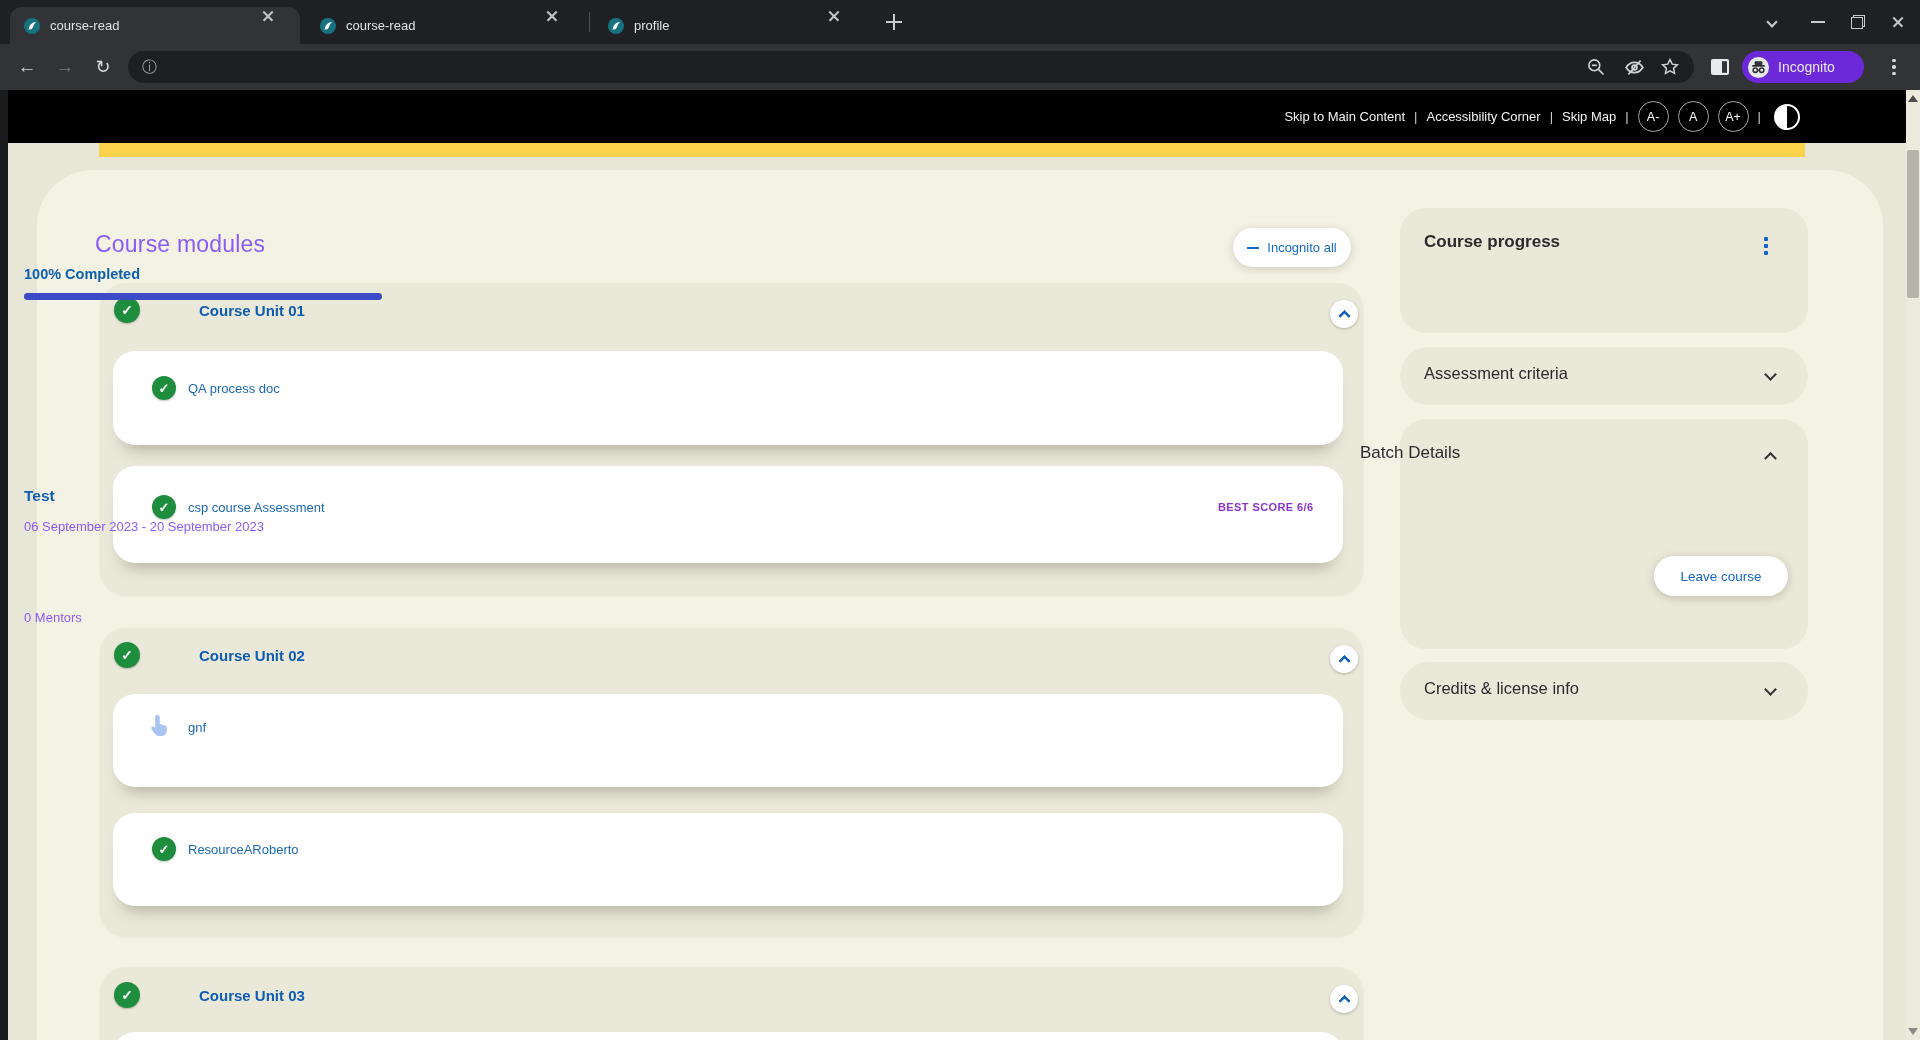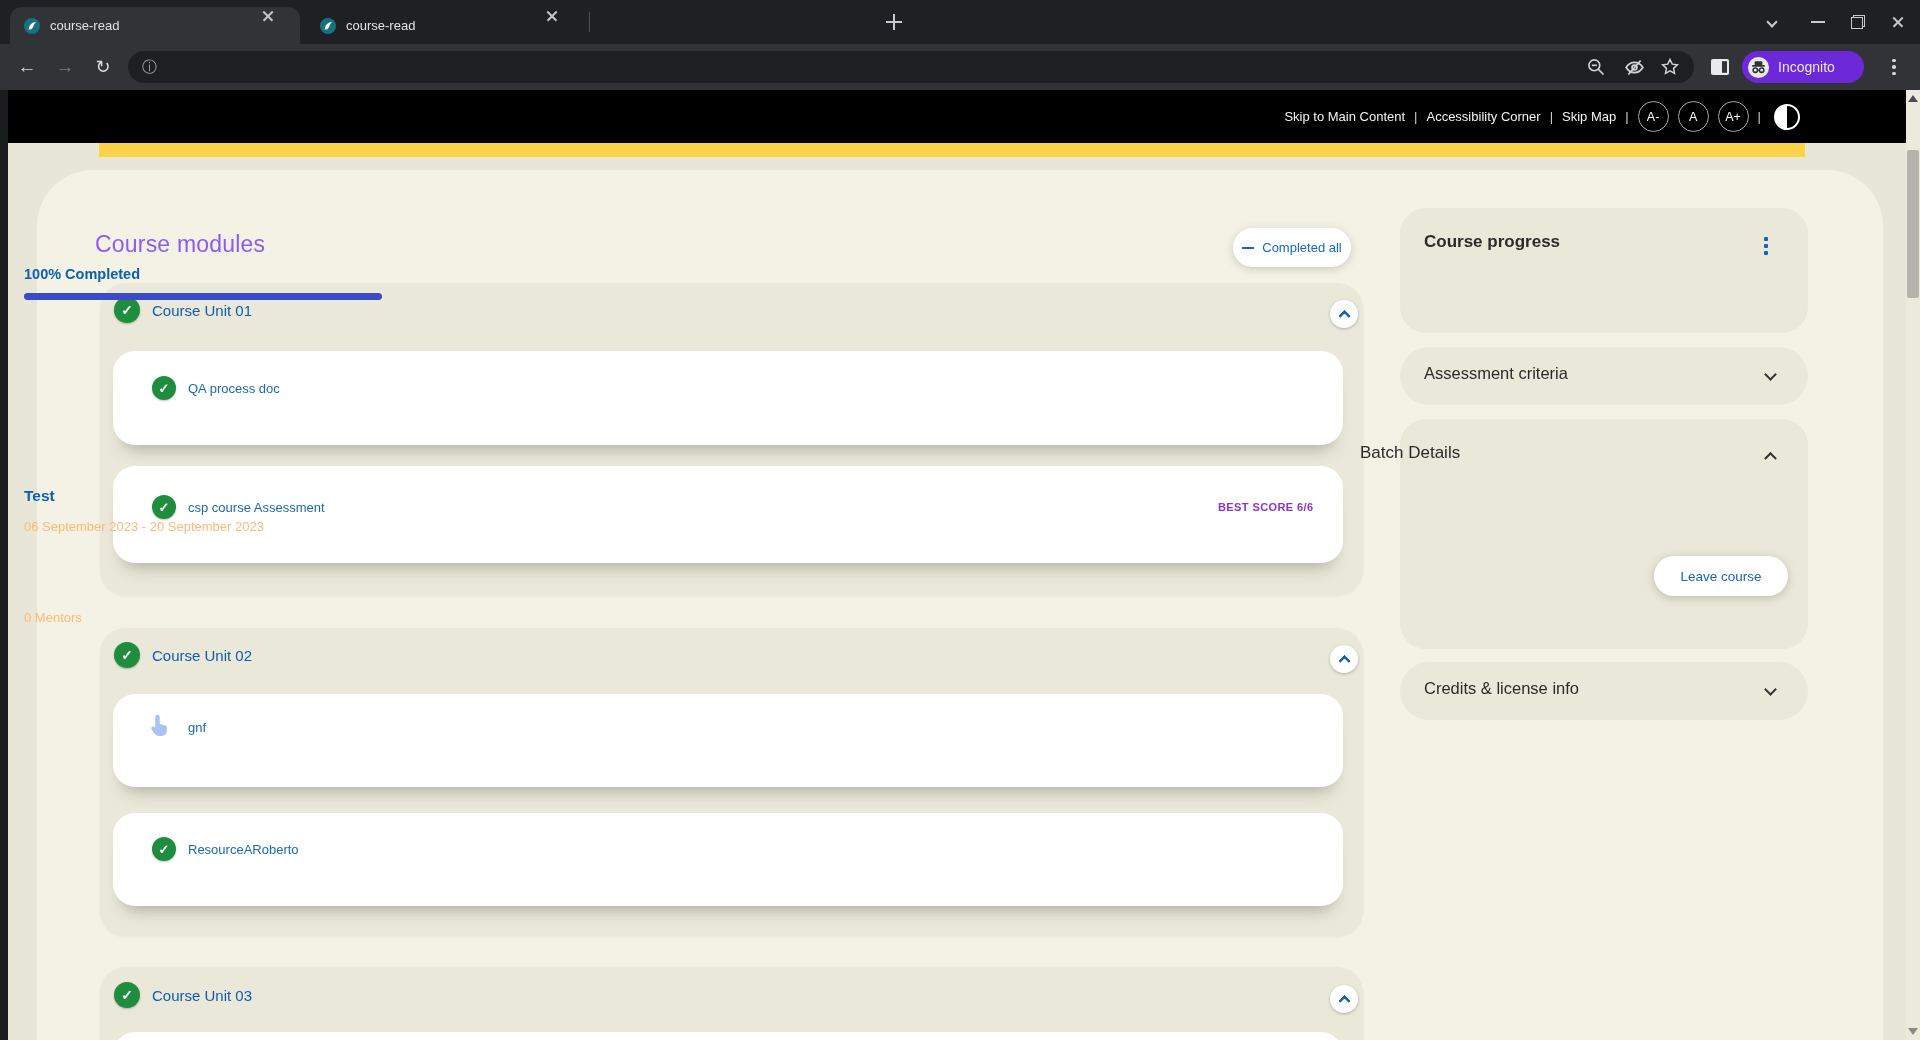--- a/index.html
+++ b/index.html
@@ -57,42 +57,42 @@
 
   .h1 { position:absolute; left:95px; top:231px; font-size:23px; color:#8b5cf6; font-weight:500; letter-spacing:.2px; }
   .collapse-btn { position:absolute; left:1233px; top:228px; width:118px; height:39px; background:#fff; border-radius:20px; box-shadow:0 2px 8px rgba(90,90,70,.25); display:flex; align-items:center; justify-content:center; gap:8px; }
   .collapse-btn .minus { width:12px; height:2px; background:#1568c9; }
   .collapse-btn .lbl { font-size:13px; color:#1568c9; }
 
   .unitcard { position:absolute; background:#eae8d9; border-radius:26px; box-shadow:0 1px 3px rgba(0,0,0,.06); }
   .gcheck { position:absolute; border-radius:50%; background:#1e8e3e; color:#fff; display:flex; align-items:center; justify-content:center; font-weight:bold; box-shadow:0 1px 2px rgba(0,0,0,.25); }
   .gcheck.lg { width:26px; height:26px; font-size:14px; }
   .gcheck.sm { width:24px; height:24px; font-size:13px; }
-  .unit-title { position:absolute; font-size:15px; font-weight:normal; color:#0f5cb3; }
+  .unit-title { position:absolute; font-size:15px; font-weight:bold; color:#0f5cb3;margin-left:47px; }
   .chevbtn { position:absolute; width:28px; height:28px; border-radius:50%; background:#fff; box-shadow:0 1px 3px rgba(0,0,0,.25); display:flex; align-items:center; justify-content:center; }
   .chevbtn .bchev { display:inline-block; width:9px; height:9px; border-style:solid; border-color:#1565c0; border-width:3px 3px 0 0; border-radius:1px; transform:rotate(-45deg) translate(-1px,1px); }
   .whitecard { position:absolute; background:#fff; border-radius:22px; box-shadow:0 14px 16px -10px rgba(70,70,50,.35); }
   .itemlink { position:absolute; font-size:13px; color:#1a68b5; }
   .bestscore { position:absolute; font-size:11px; font-weight:bold; color:#8c35cc; letter-spacing:.4px; }
   .handicon { position:absolute; }
 
   
   .sidecard { position:absolute; left:1400px; width:408px; background:#eae8d9; border-radius:26px; }
   .side-title { position:absolute; left:24px; font-size:17px; color:#2b2b2b; }
   .side-title.bold { font-weight:600; }
   .bluekebab { position:absolute; display:flex; flex-direction:column; gap:3px; }
   .bluekebab i { width:4px; height:4px; background:#1565c0; border-radius:1px; }
   .pct { position:absolute; left:24px; font-size:14.5px; font-weight:bold; color:#0d60ad; }
   .ptrack { position:absolute; left:24px; width:358px; height:7px; border-radius:3px; background:#d8d6c8; overflow:hidden; }
   .pfill { height:100%; background:#3b4bc8; border-radius:3px; }
   .darkchev { position:absolute; display:inline-block; width:9px; height:9px; border-style:solid; border-color:#333; border-width:2px 2px 0 0; }
   .darkchev.down { transform:rotate(135deg); }
   .darkchev.up { transform:rotate(-45deg) translate(-2px,2px); }
   .batch-name { position:absolute; left:24px; font-size:15.5px; font-weight:bold; color:#0d60ad; }
-  .batch-dates, .batch-mentors { position:absolute; left:24px; font-size:13px; color:#fdba74; }
+  .batch-dates, .batch-mentors { position:absolute; left:24px; font-size:13px; color:#8b5cf6; }
   .leavebtn { position:absolute; left:1654px; top:556px; width:134px; height:40px; background:#fff; border-radius:20px; box-shadow:0 2px 8px rgba(90,90,70,.3); display:flex; align-items:center; justify-content:center; font-size:13.5px; color:#1565c0; }
 
   
   .scrollbar { position:absolute; left:1906px; top:90px; width:14px; height:950px; background:#eceadd; z-index:50; }
   .sb-arrow { position:absolute; left:2px; width:0; height:0; border-left:5px solid transparent; border-right:5px solid transparent; }
   .sb-arrow.up { top:5px; border-bottom:7px solid #4c4c4c; }
   .sb-arrow.down { bottom:5px; border-top:7px solid #8b8b85; }
   .sb-thumb { position:absolute; left:1px; top:60px; width:12px; height:148px; background:#b5b4aa; border-radius:2px; }
 </style>
 </head>
@@ -111,20 +111,28 @@
     </div>
     <div class="tab" style="left:306px; width:279px;">
       <svg class="fav" viewBox="0 0 16 16">
           <circle cx="8" cy="8" r="8" fill="#17727f"></circle>
           <path d="M4.6 11.6C5 7.4 7.4 4.4 12 3.9c-1.8 1.5-2.2 3.4-3 5.1-.7 1.7-1.9 2.7-4.4 2.6z" fill="#fff"></path>
         </svg>
       <span class="tab-title">course-read</span>
       <span class="tab-close" style="left:246px;"><span class="xicon"></span></span>
     </div>
     <span class="tab-sep" style="left:589px;"></span>
+    <div class="tab" style="left:594px; width:272px;">
+      <svg class="fav" viewBox="0 0 16 16">
+          <circle cx="8" cy="8" r="8" fill="#17727f"></circle>
+          <path d="M4.6 11.6C5 7.4 7.4 4.4 12 3.9c-1.8 1.5-2.2 3.4-3 5.1-.7 1.7-1.9 2.7-4.4 2.6z" fill="#fff"></path>
+        </svg>
+      <span class="tab-title">profile</span>
+      <span class="tab-close" style="left:240px;"><span class="xicon"></span></span>
+    </div>
     <div class="newtab plus"></div>
     <div class="winctl" style="left:1760px;">
         <span class="chev down" style="width:8px;height:8px;"></span>
       </div>
     <div class="winctl" style="left:1806px;">
         <span class="minbar"></span>
       </div>
     <div class="winctl" style="left:1846px;">
         <span class="restore"></span>
       </div>
@@ -198,21 +206,21 @@
     <span class="pipe">|</span>
     <span class="contrast"></span>
   </div>
 
   <div class="yellowbar"></div>
   <div class="container"></div>
 
   <div class="h1">Course modules</div>
   <div class="collapse-btn">
     <span class="minus"></span>
-    <span class="lbl">Completed all</span>
+    <span class="lbl">Incognito all</span>
   </div>
 
   <div class="unitcard" style="left:100px; top:283px; width:1263px; height:312px;"></div>
   <div class="gcheck lg" style="left:114px; top:297px;">✓</div>
   <div class="unit-title" style="left:152px; top:302px;">Course Unit 01</div>
   <div class="chevbtn" style="left:1330px; top:300px;">
       <span class="bchev"></span>
     </div>
 
   <div class="whitecard" style="left:113px; top:351px; width:1230px; height:94px;"></div>

